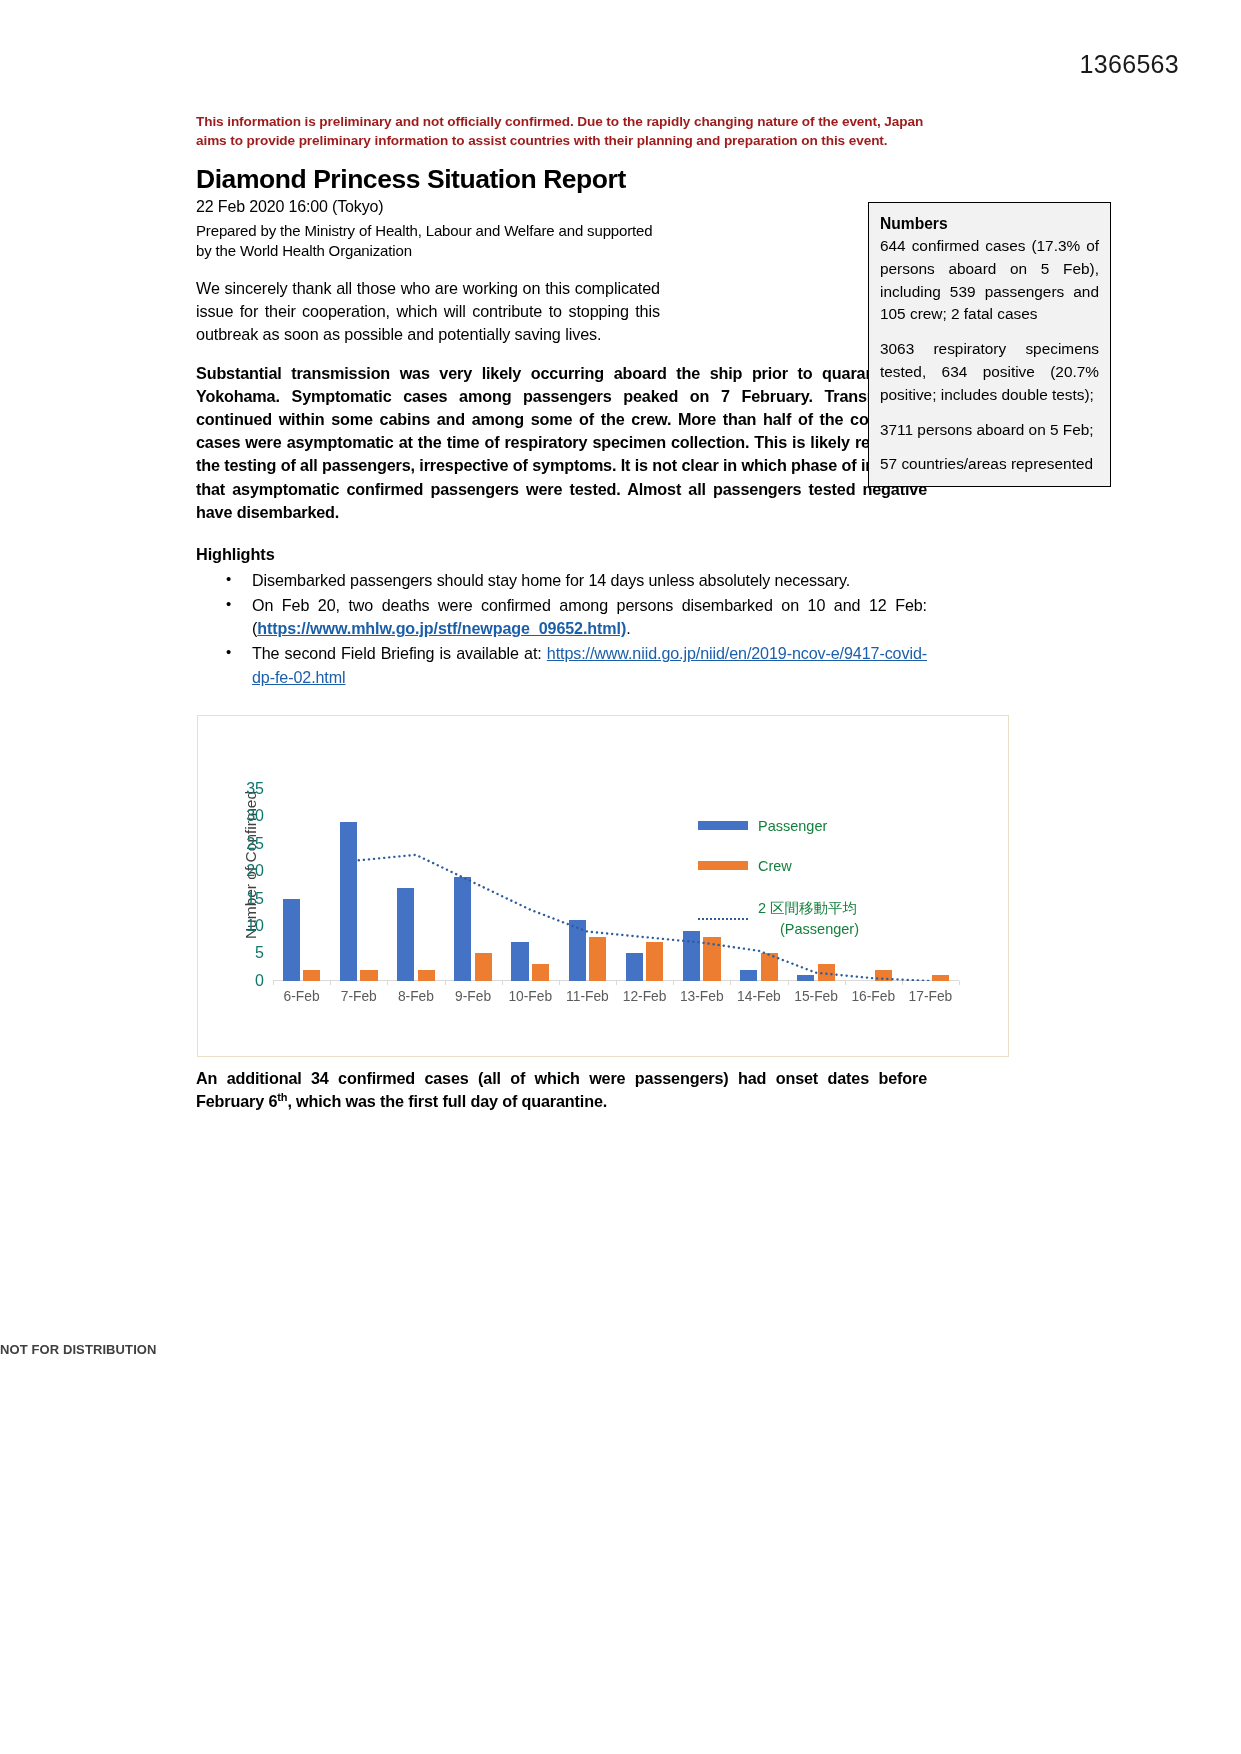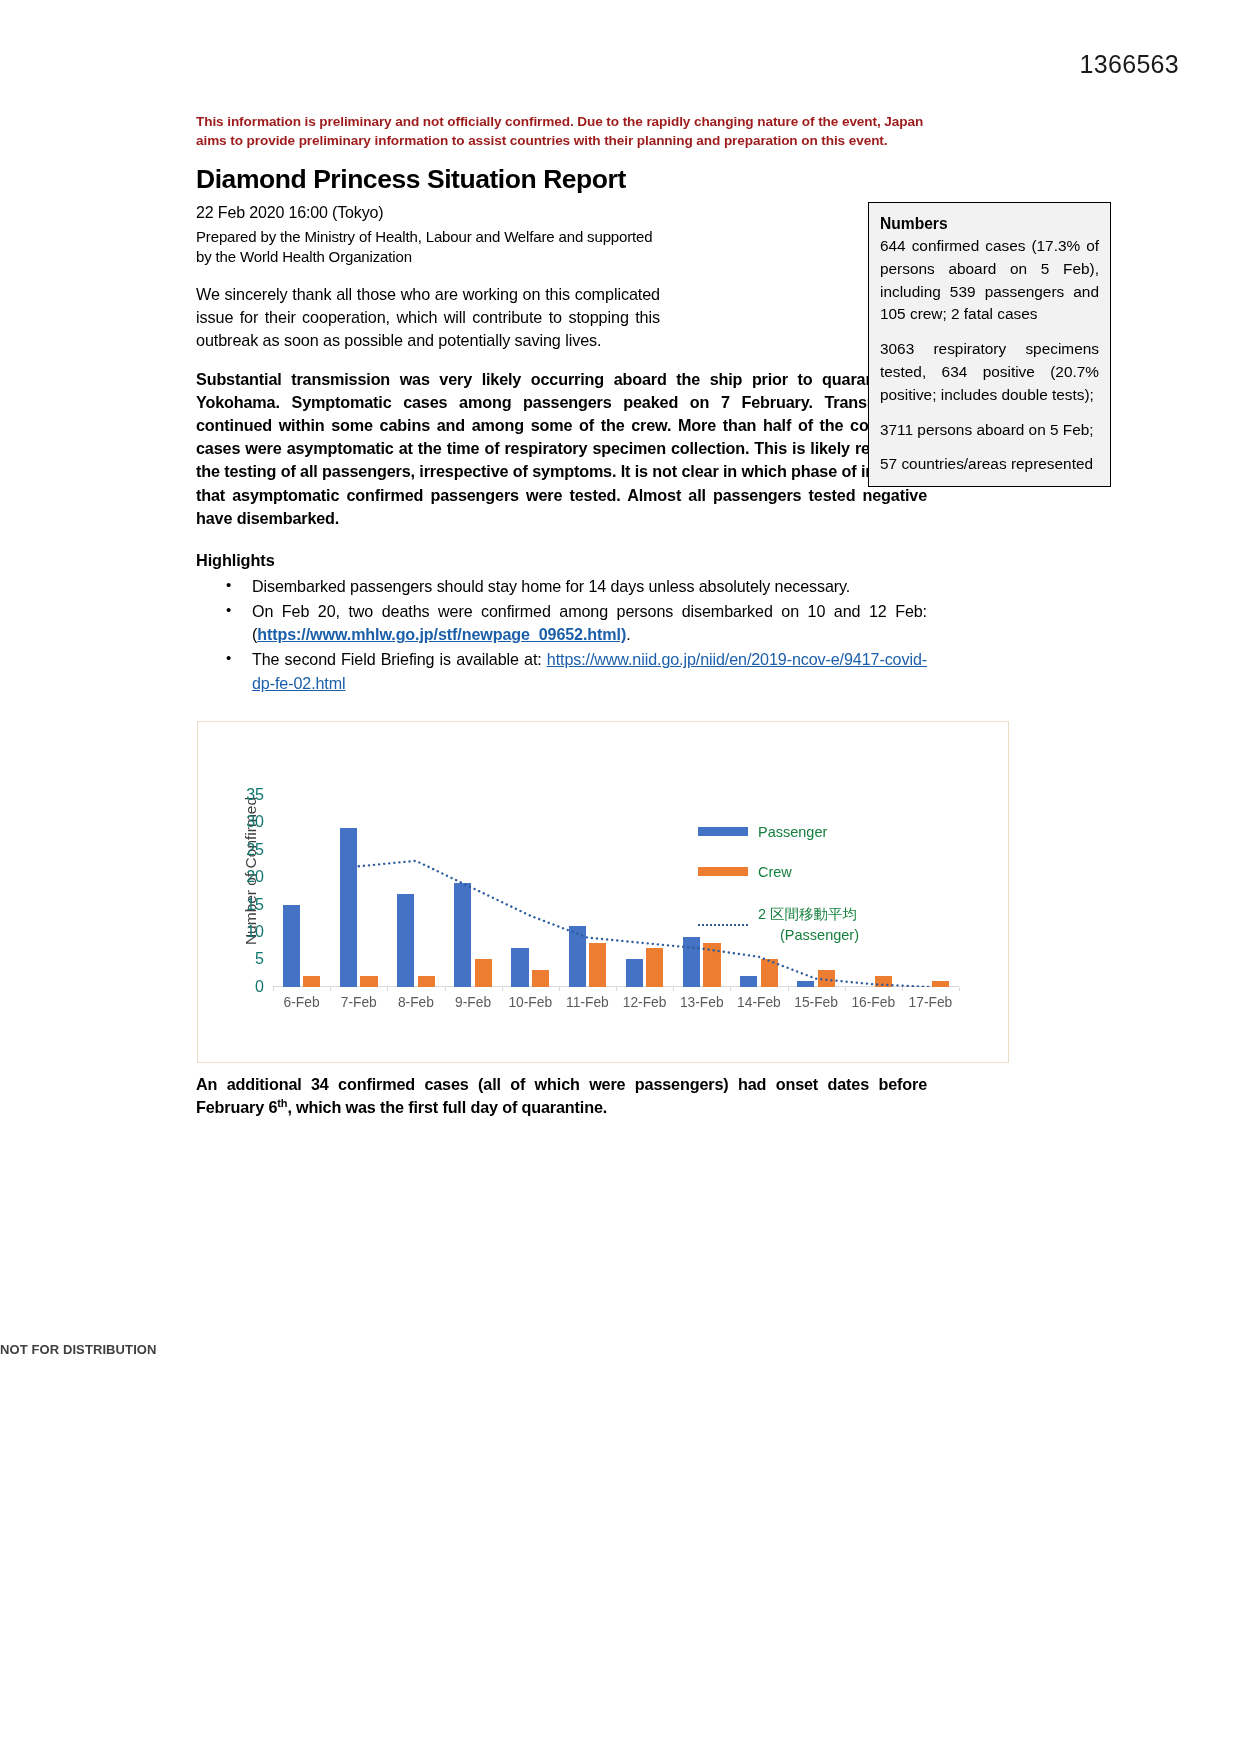--- a/index.html
+++ b/index.html
@@ -43,21 +43,21 @@
     font-family: "Liberation Sans", sans-serif;
   }
   .title-block {
     position: relative;
     margin-top: 14px;
     width: 470px;
   }
   h1.doc-title {
     font-size: 26.5px;
     font-weight: bold;
-    margin: 0 0 9px 0;
+    margin: 0 0 3px 0;
     letter-spacing: -0.45px;
     line-height: 1.12;
   }
   .subtitle {
     font-size: 16px;
     line-height: 1.3;
     margin: 0;
     letter-spacing: -0.15px;
   }
   .prepared {

